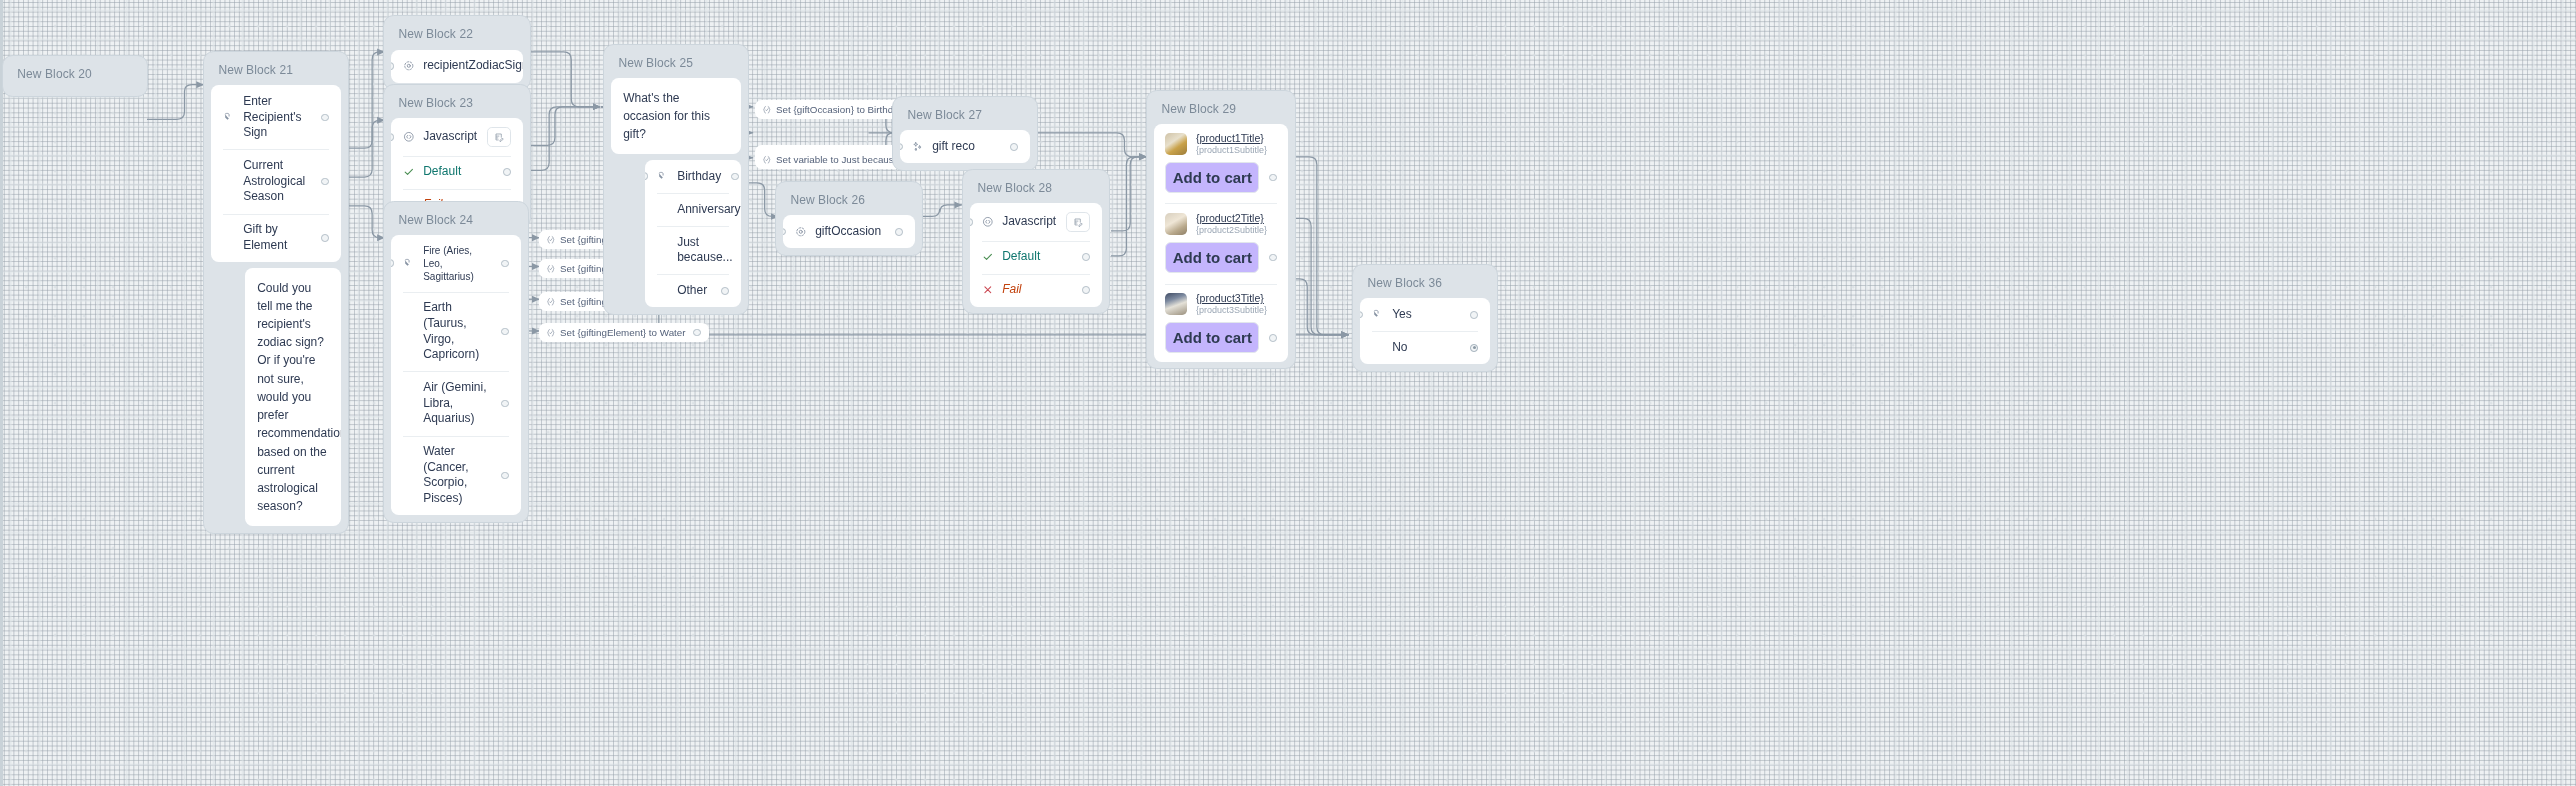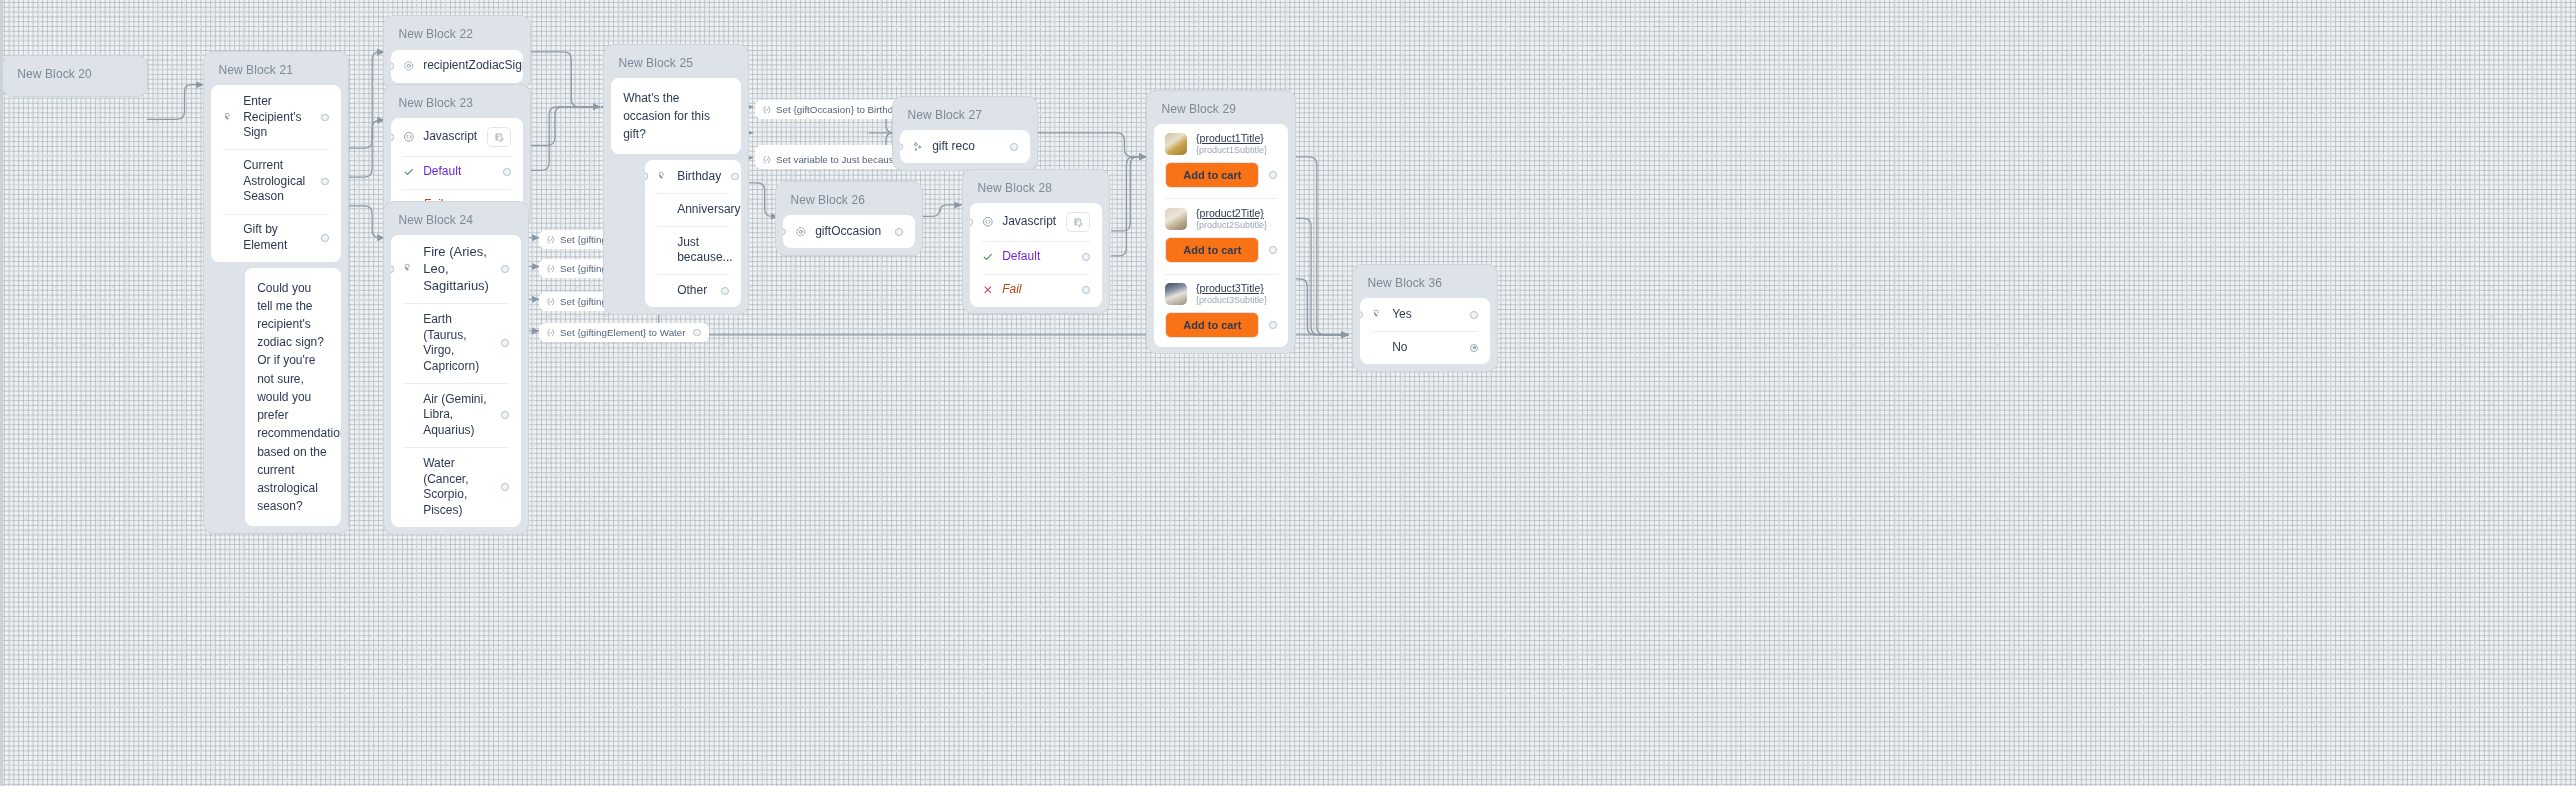--- a/index.html
+++ b/index.html
@@ -70,21 +70,21 @@
     min-height: 32px;
     font-size: 12px; color: #2e3a52;
   }
   .row + .row::before {
     content: ""; position: absolute; left: 12.5px; right: 12.5px; top: 0;
     height: 1px; background: #eaeef1;
   }
   .row .ico { width: 20px; flex: 0 0 20px; display: flex; align-items: center; }
   .row .lbl { flex: 1 1 auto; padding-right: 9.6px; line-height: 1.3; }
   .row .lbl.indent { margin-left: 20px; }
-  .green { color: #6d28d9; }
+  .green { color: #0f766e; }
   .red   { color: #c2410c; font-style: italic; }
 
   
   .port {
     width: 7.7px; height: 7.7px; border-radius: 50%;
     border: 1.3px solid #b3bec7; background: #f1f4f6;
     flex: 0 0 7.7px;
   }
   .port.filled { background: #f1f4f6; position: relative; border-color: #9fadb8; }
   .port.filled::after {
@@ -119,22 +119,22 @@
   .thumb {
     width: 22px; height: 22px; border-radius: 4.8px; flex: 0 0 22px;
     overflow: hidden; margin-right: 8.7px;
   }
   .ptitle { font-size: 10.6px; color: #2e3a52; line-height: 1.25; text-decoration: underline; }
   .psub   { font-size: 9px; color: #9aa6b4; line-height: 1.25; }
   .cartwrap { position: relative; display: flex; align-items: center; padding: 3.9px 11.6px 8.7px 11.6px; }
   .cartbtn {
     flex: 1 1 auto; text-align: center;
     border: 1px solid #e2e7ec; border-radius: 5.8px;
-    padding: 5.8px 0; font-size: 11px; font-weight: bold; color: #2e3a52;
-    background: #f97316;
+    padding: 5.8px 0; font-size: 15px; font-weight: bold; color: #2e3a52;
+    background: #c4b5fd;
   }
   .cartwrap .port { margin-left: 9.6px; }
   .prod-sep { height: 1px; background: #eaeef1; margin: 1.9px 11.6px 0 11.6px; }
 </style>
 </head>
 <body>
 
 <div id="canvas">
   <div id="dots"></div>
   <div id="dots2"></div>
@@ -290,21 +290,21 @@
     <div class="block-title">New Block 24</div>
     <div class="card">
       <div class="row">
         <span class="port-left"></span>
         <span class="ico">
           <svg width="11.6" height="11.6" viewBox="0 0 16 16" fill="none" stroke="#8793a3" stroke-width="1.2">
             <path d="M3 3.2 C3 2.2 4.4 1.9 5.6 1.9 C7 1.9 8.4 2.4 8.4 3.6 L8.4 6.2"></path>
             <path d="M3 3.2 L3 7.6 L6.2 10.8 L8.1 8.9 L5.6 6.4 Z" fill="#8793a3" stroke="none"></path>
           </svg>
         </span>
-        <span class="lbl" style="font-size:13px;">Fire (Aries, Leo, Sagittarius)</span>
+        <span class="lbl" style="font-size:10px;">Fire (Aries, Leo, Sagittarius)</span>
         <span class="port"></span>
       </div>
       <div class="row">
         <span class="lbl indent">Earth (Taurus, Virgo, Capricorn)</span>
         <span class="port"></span>
       </div>
       <div class="row">
         <span class="lbl indent">Air (Gemini, Libra, Aquarius)</span>
         <span class="port"></span>
       </div>

